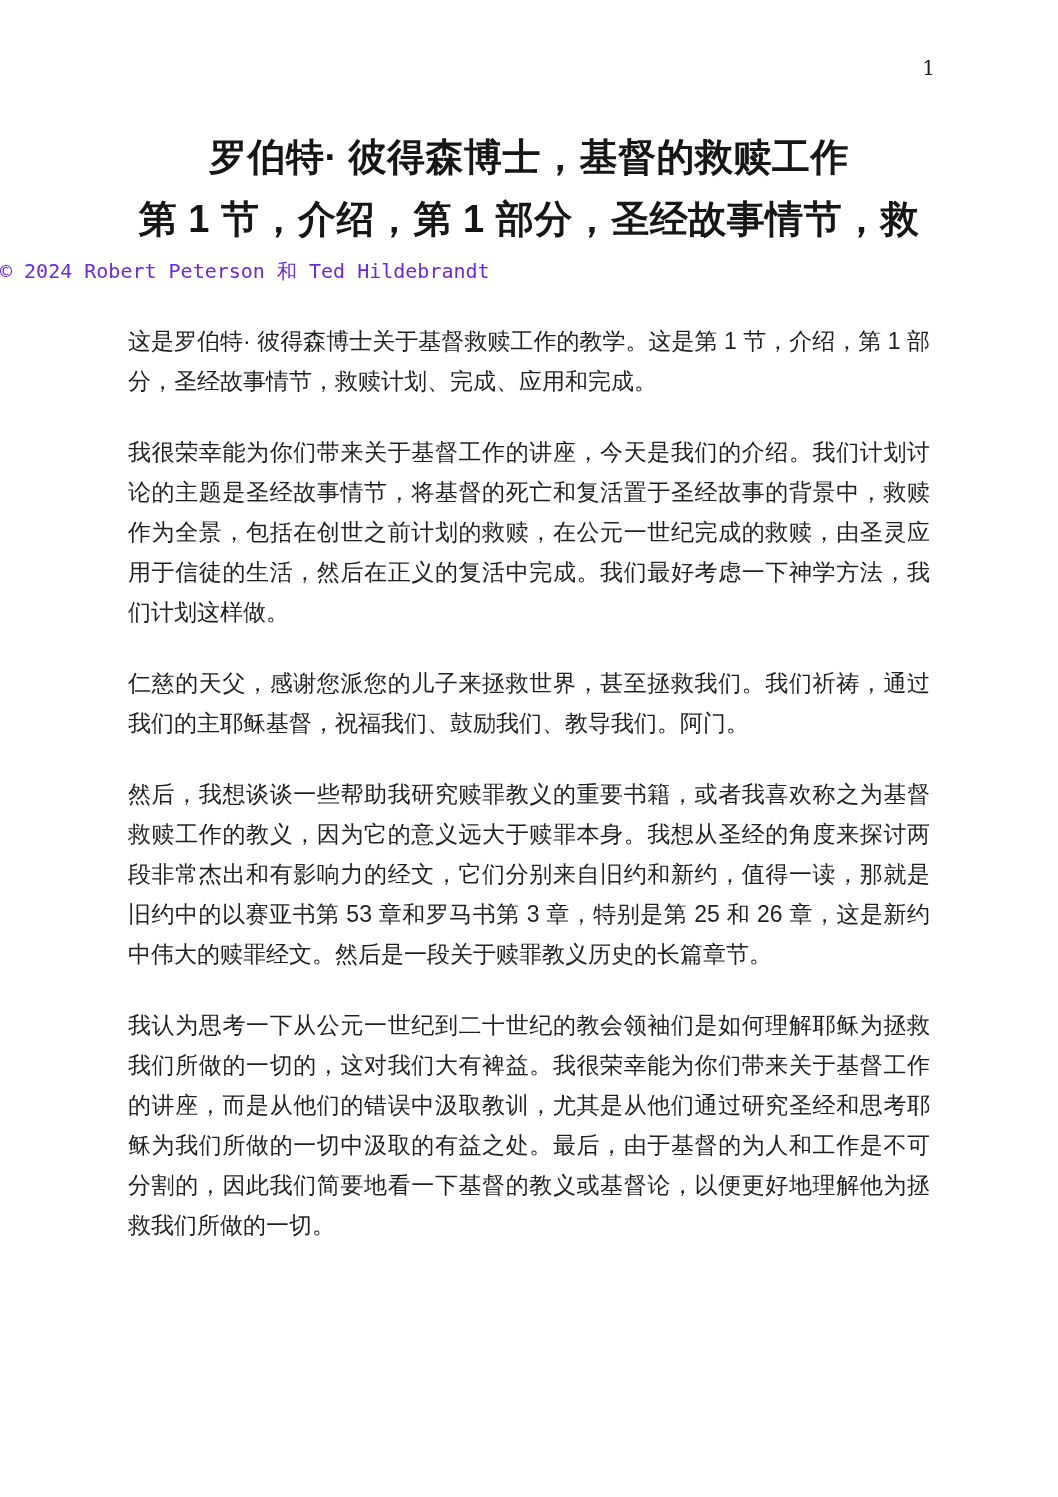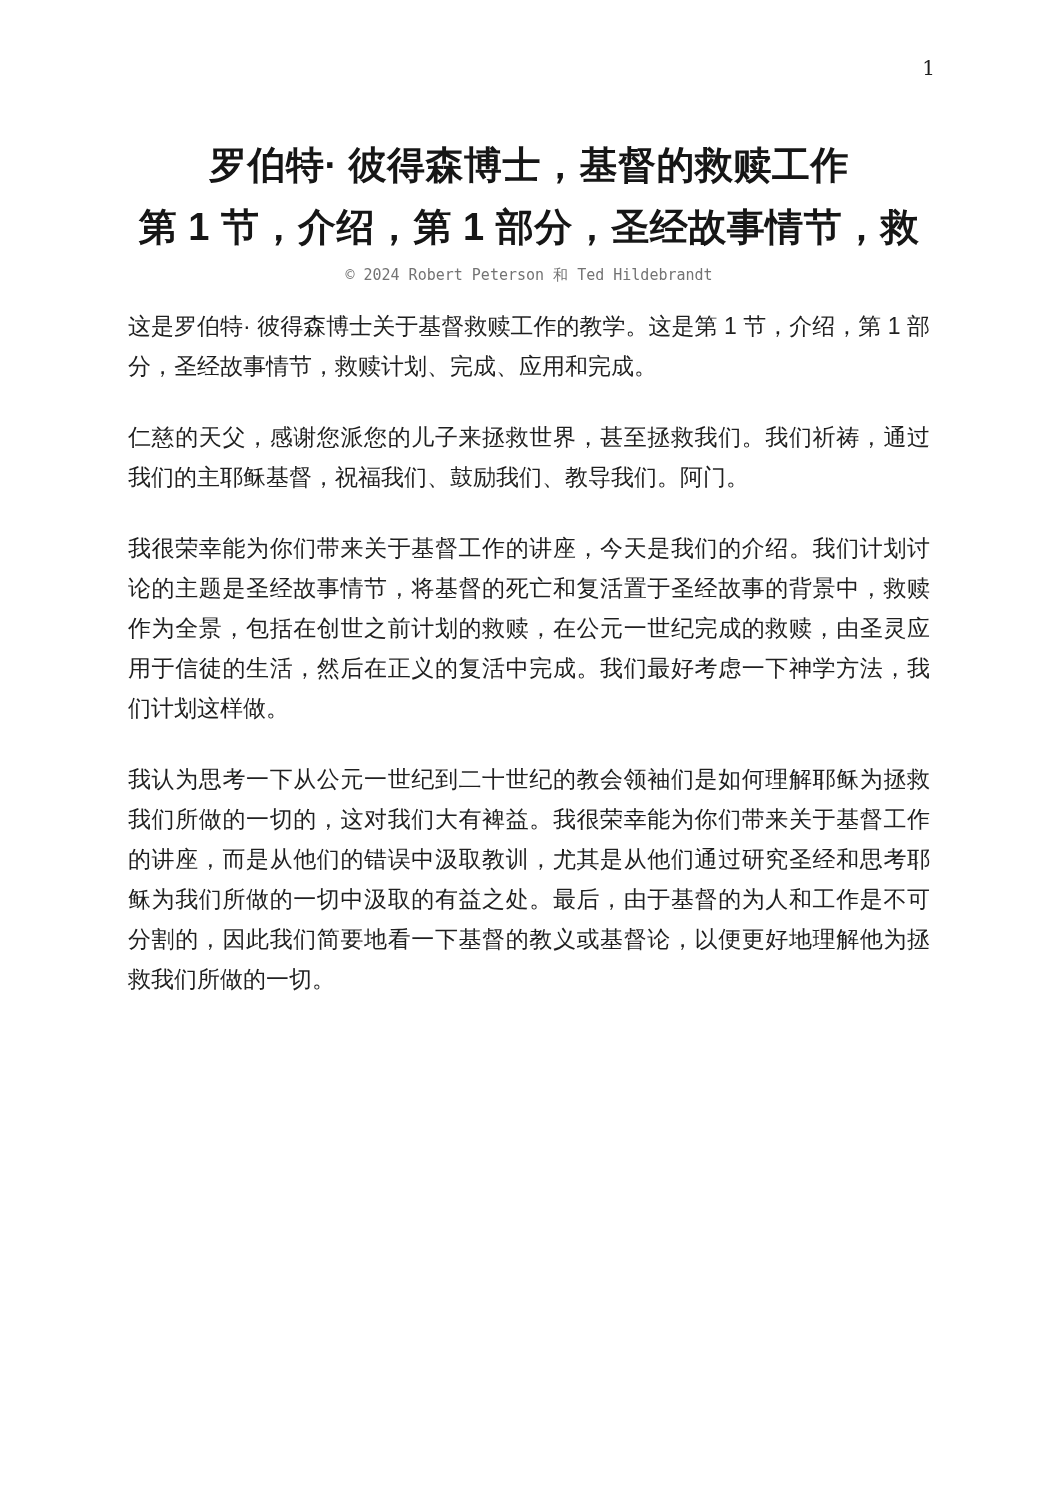--- a/index.html
+++ b/index.html
@@ -19,38 +19,37 @@
   }
   .page-number {
     position: absolute;
     top: 56px;
     right: 123px;
     font-size: 20px;
     font-family: "DejaVu Serif", "Liberation Serif", serif;
     color: #1f1f1f;
   }
   .title-block {
-    margin: 8px 64px;
+    margin: 0 64px;
     padding-top: 126px;
     text-align: center;
     font-weight: bold;
     font-size: 38px;
     line-height: 62px;
     color: #161616;
     letter-spacing: 0.5px;
   }
   .copyright {
     margin-top: 8px;
-    text-align: center;
-    font-size: 15px;
+    font-size: 20px;
     font-family: "DejaVu Sans Mono", "Liberation Mono", monospace;
-    color: #737373;
+    color: #6d28d9;
   }
   .body-text {
-    margin: 21px 128px 0 128px;
+    margin: 36px 128px 0 128px;
   }
   .para {
     margin: 0 0 31px 0;
     font-size: 23px;
     line-height: 40px;
     text-align: justify;
     color: #1f1f1f;
   }
 </style>
 </head>
@@ -62,18 +61,19 @@
 
   <div class="title-block">
     <div class="title-line">罗伯特· 彼得森博士，基督的救赎工作</div>
     <div class="title-line">第 1 节，介绍，第 1 部分，圣经故事情节，救</div>
   </div>
 
   <div class="copyright">© 2024 Robert Peterson 和 Ted Hildebrandt</div>
 
   <div class="body-text">
     <p class="para">这是罗伯特· 彼得森博士关于基督救赎工作的教学。这是第 1 节，介绍，第 1 部分，圣经故事情节，救赎计划、完成、应用和完成。</p>
+    <p class="para">我很荣幸能为你们带来关于基督工作的讲座，今天是我们的介绍。我们计划讨论的主题是圣经故事情节，将基督的死亡和复活置于圣经故事的背景中，救赎作为全景，包括在创世之前计划的救赎，在公元一世纪完成的救赎，由圣灵应用于信徒的生活，然后在正义的复活中完成。我们最好考虑一下神学方法，我们计划这样做。</p>
     <p class="para">仁慈的天父，感谢您派您的儿子来拯救世界，甚至拯救我们。我们祈祷，通过我们的主耶稣基督，祝福我们、鼓励我们、教导我们。阿门。</p>
-    <p class="para">我很荣幸能为你们带来关于基督工作的讲座，今天是我们的介绍。我们计划讨论的主题是圣经故事情节，将基督的死亡和复活置于圣经故事的背景中，救赎作为全景，包括在创世之前计划的救赎，在公元一世纪完成的救赎，由圣灵应用于信徒的生活，然后在正义的复活中完成。我们最好考虑一下神学方法，我们计划这样做。</p>
+    <p class="para">然后，我想谈谈一些帮助我研究赎罪教义的重要书籍，或者我喜欢称之为基督救赎工作的教义，因为它的意义远大于赎罪本身。我想从圣经的角度来探讨两段非常杰出和有影响力的经文，它们分别来自旧约和新约，值得一读，那就是旧约中的以赛亚书第 53 章和罗马书第 3 章，特别是第 25 和 26 章，这是新约中伟大的赎罪经文。然后是一段关于赎罪教义历史的长篇章节。</p>
     <p class="para">我认为思考一下从公元一世纪到二十世纪的教会领袖们是如何理解耶稣为拯救我们所做的一切的，这对我们大有裨益。我很荣幸能为你们带来关于基督工作的讲座，而是从他们的错误中汲取教训，尤其是从他们通过研究圣经和思考耶稣为我们所做的一切中汲取的有益之处。最后，由于基督的为人和工作是不可分割的，因此我们简要地看一下基督的教义或基督论，以便更好地理解他为拯救我们所做的一切。</p>
   </div>
 
 </div>
 
 </body></html>

